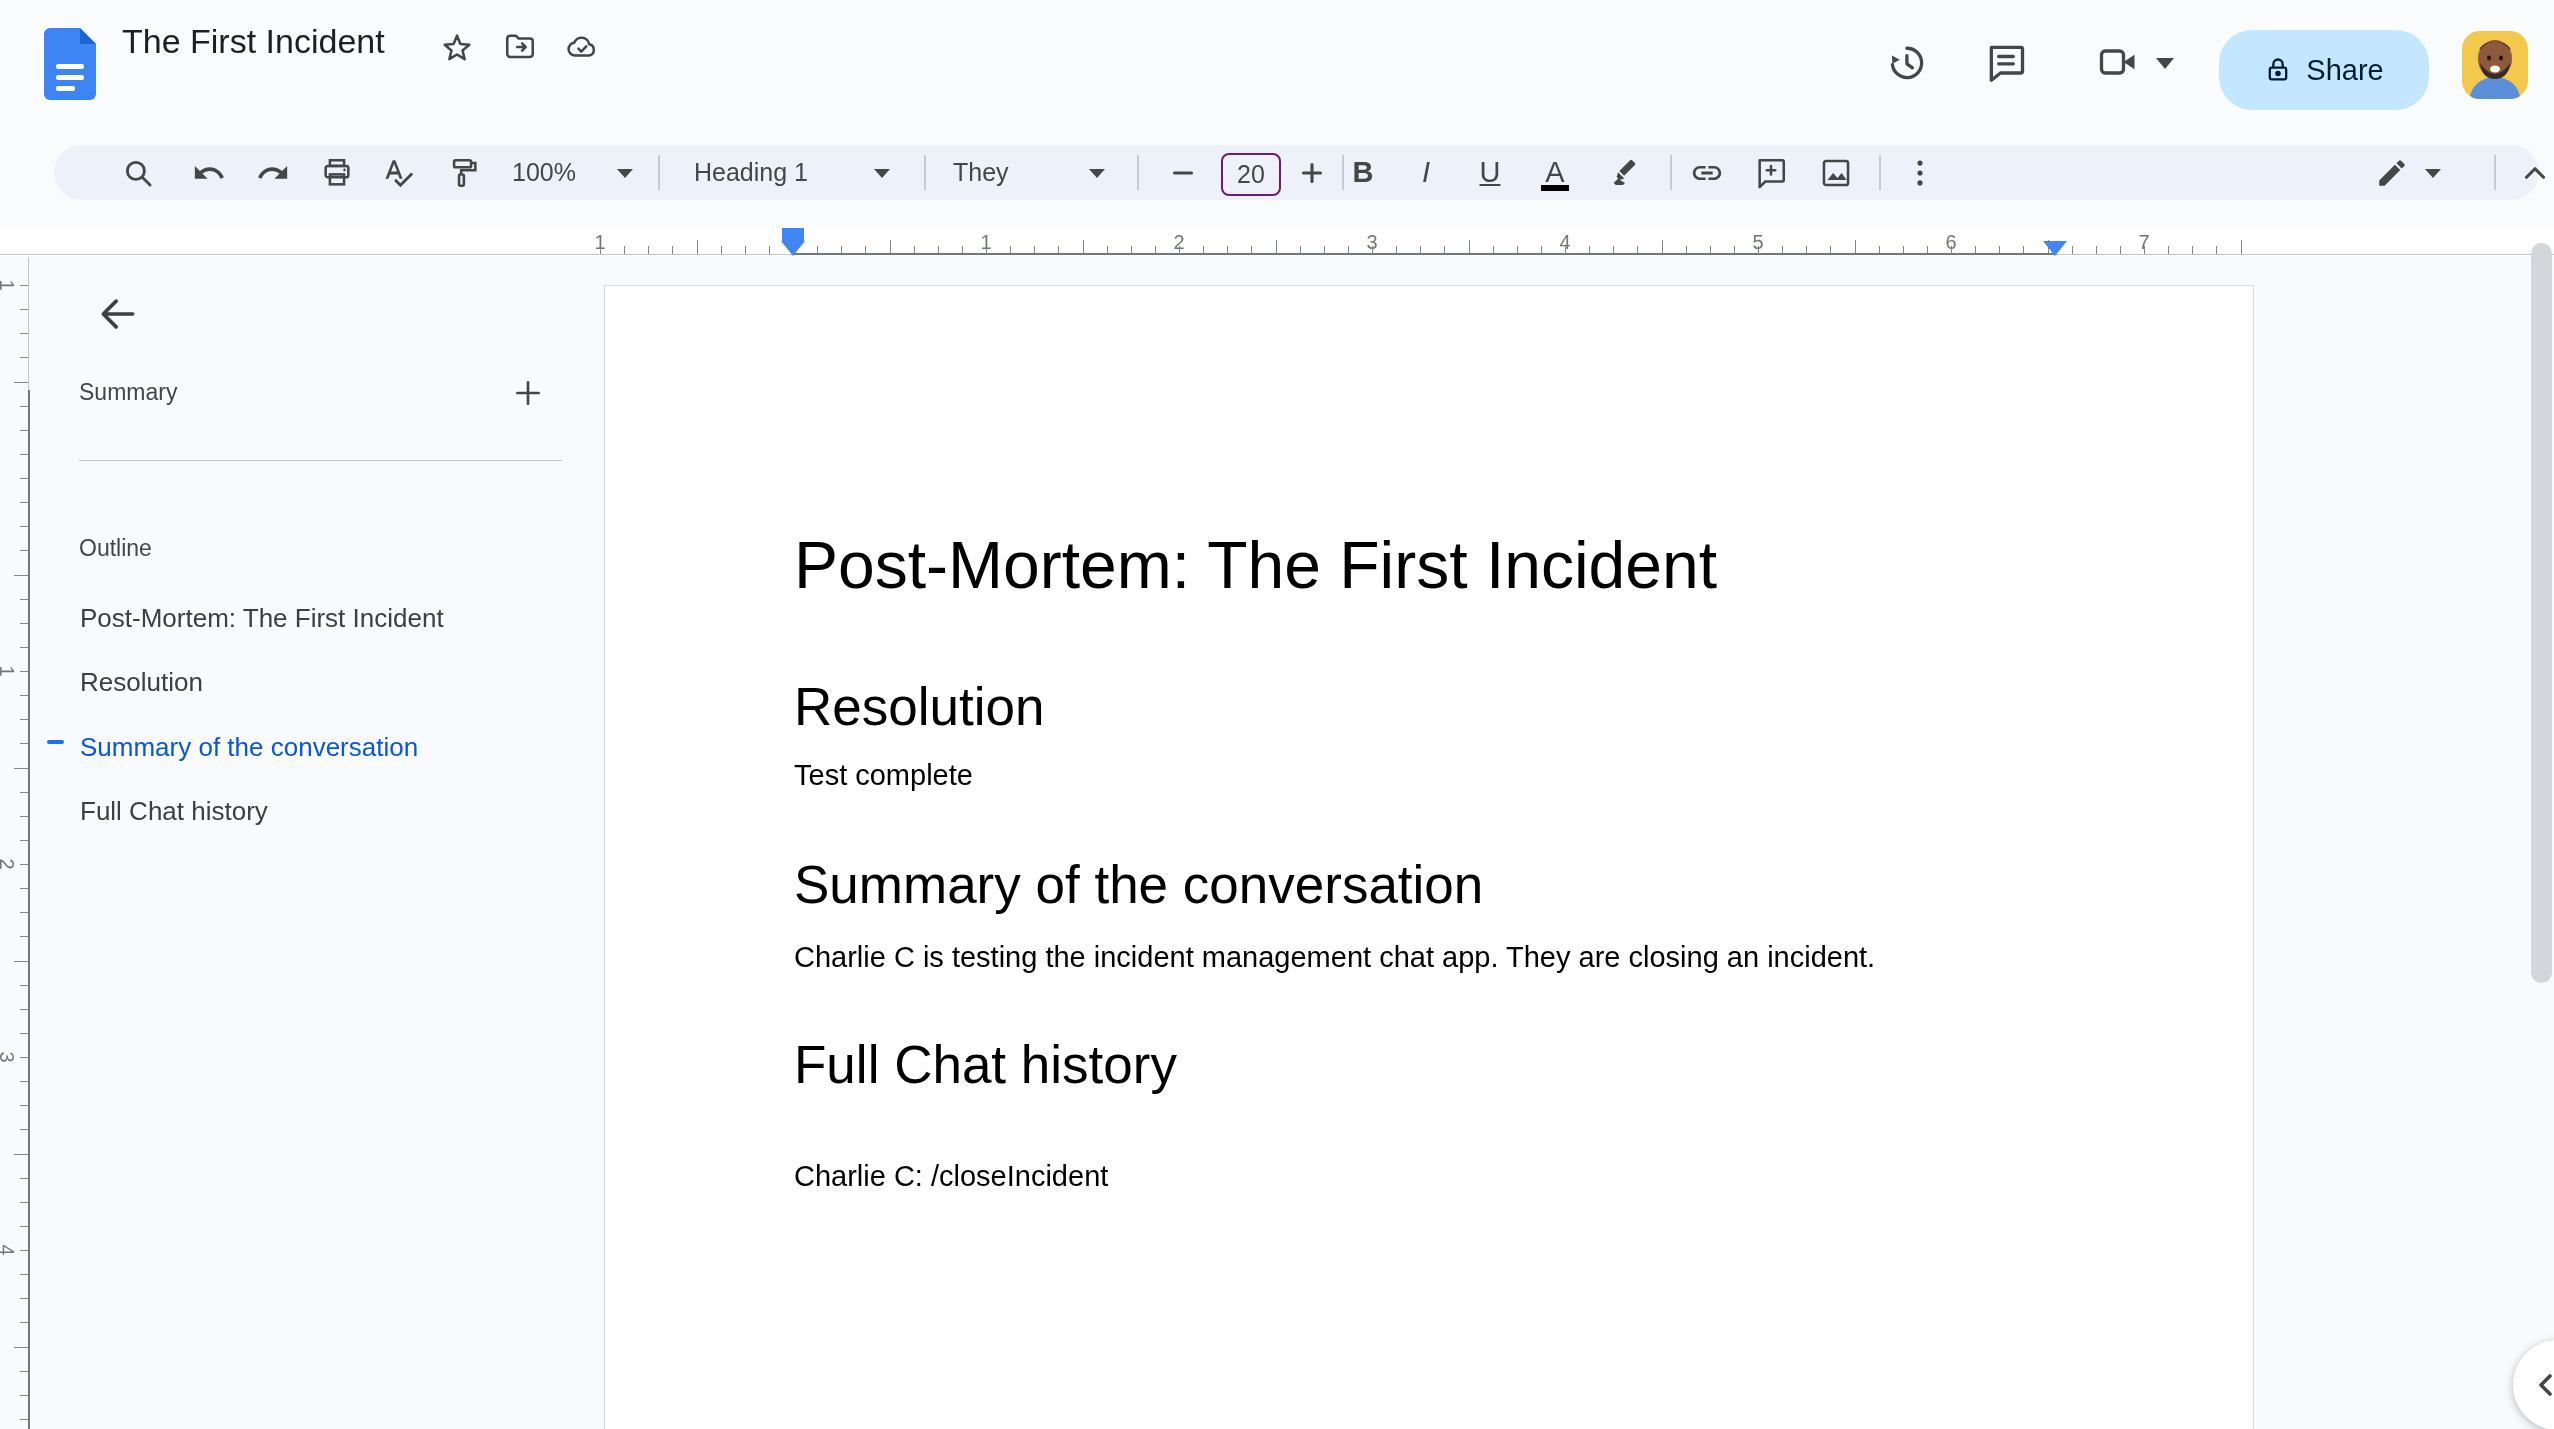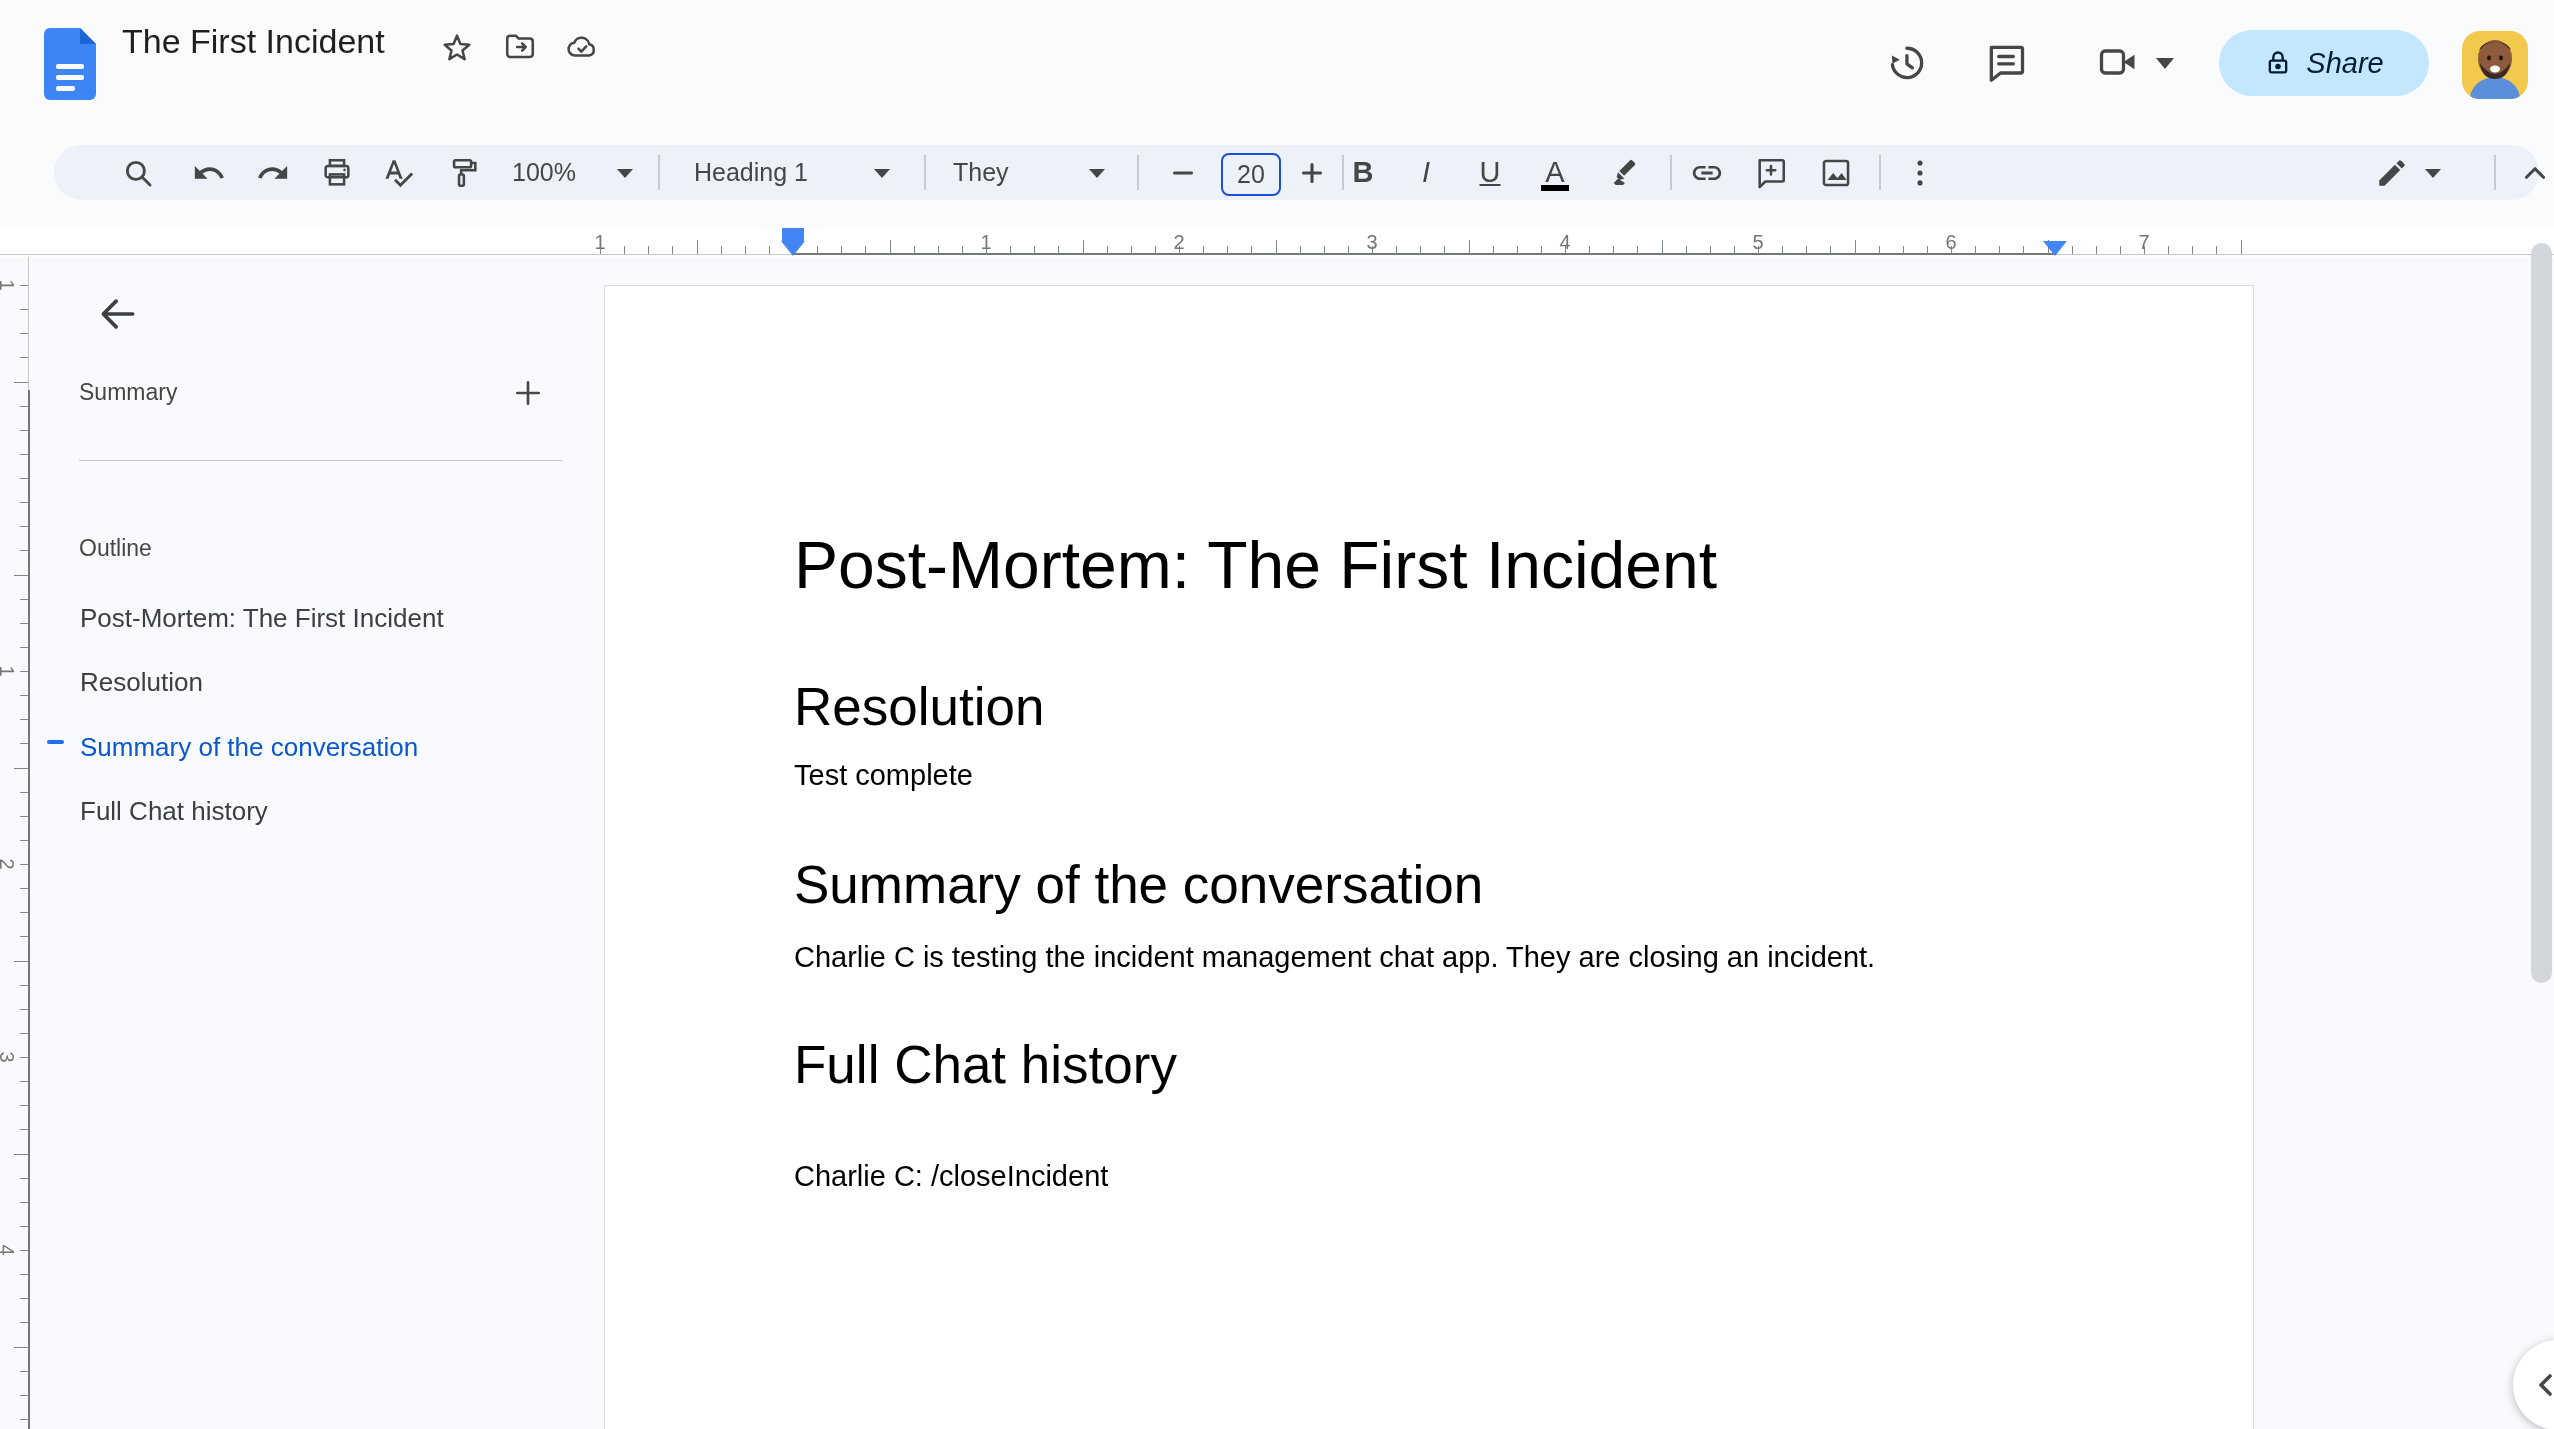--- a/index.html
+++ b/index.html
@@ -10,32 +10,32 @@
     -webkit-font-smoothing:antialiased;
   }
   
   #header{position:absolute;left:0;top:0;width:2554px;height:228px;background:#f9fbfd;}
   #docs-logo{position:absolute;left:44px;top:28px;width:52px;height:72px;}
   #doc-title{position:absolute;left:122px;top:22px;font-size:34px;color:#1f1f1f;white-space:nowrap;}
   .title-icon{position:absolute;top:30px;width:34px;height:34px;color:#444746;}
   #menubar{position:absolute;left:0;top:76px;height:36px;width:1200px;}
   .menu-item{position:absolute;top:0;font-size:28px;color:#1f1f1f;line-height:36px;white-space:nowrap;cursor:default;}
   .hdr-icon{position:absolute;top:40px;width:44px;height:44px;color:#444746;}
-  #share-btn{position:absolute;left:2219px;top:30px;width:210px;height:66px;border-radius:33px;background:#c2e7ff;display:flex;align-items:center;justify-content:center;gap:14px;font-style:italic;}
+  #share-btn{position:absolute;left:2219px;top:30px;width:210px;height:80px;border-radius:33px;background:#c2e7ff;display:flex;align-items:center;justify-content:center;gap:14px;}
   #share-btn span{font-size:29px;font-weight:500;color:#001d35;}
   #avatar{position:absolute;left:2452px;top:31px;width:86px;height:68px;}
   .caret{width:0;height:0;border-left:9px solid transparent;border-right:9px solid transparent;border-top:11px solid #444746;}
   
   #toolbar{position:absolute;left:54px;top:145px;width:2485px;height:55px;border-radius:28px;background:#edf2fa;}
   .tb-icon{position:absolute;top:11px;width:34px;height:34px;color:#444746;}
   .tb-txt{position:absolute;top:0;height:55px;line-height:55px;font-size:25px;color:#444746;white-space:nowrap;}
   .tb-caret{position:absolute;top:24px;width:0;height:0;border-left:8px solid transparent;border-right:8px solid transparent;border-top:9px solid #444746;}
   .tb-div{position:absolute;top:10px;width:2px;height:35px;background:#c7cad1;}
   .tb-letter{position:absolute;top:0;height:55px;line-height:55px;font-size:29px;color:#444746;text-align:center;width:34px;}
-  #font-size-box{position:absolute;left:1167px;top:8px;width:56px;height:39px;border:2px solid #1d4ed8;border-radius:8px;line-height:39px;text-align:center;font-size:25px;color:#444746;}
+  #font-size-box{position:absolute;left:1167px;top:8px;width:56px;height:39px;border:2px solid #701a75;border-radius:8px;line-height:39px;text-align:center;font-size:25px;color:#444746;}
   #color-bar{position:absolute;left:1487px;top:40px;width:28px;height:6px;background:#000;}
   
   #h-ruler{position:absolute;left:0;top:228px;width:2554px;height:29px;background:#ffffff;}
   #h-ruler-line{position:absolute;left:0;top:26px;width:2554px;height:1px;background:#c4c7c5;}
   #h-ruler-dark{position:absolute;left:793px;top:25px;width:1262px;height:2px;background:#72777b;}
   .h-tick{position:absolute;width:1px;background:#80868b;}
   .h-num{position:absolute;top:3px;transform:translateX(-50%);font-size:20px;color:#747775;}
   .ind-sq{position:absolute;left:782px;top:0px;width:22px;height:13px;background:#4285f4;}
   .ind-tri{position:absolute;width:0;height:0;border-left:12px solid transparent;border-right:12px solid transparent;border-top:15px solid #4285f4;top:13px;}
   #v-ruler{position:absolute;left:0;top:257px;width:30px;height:1172px;}

